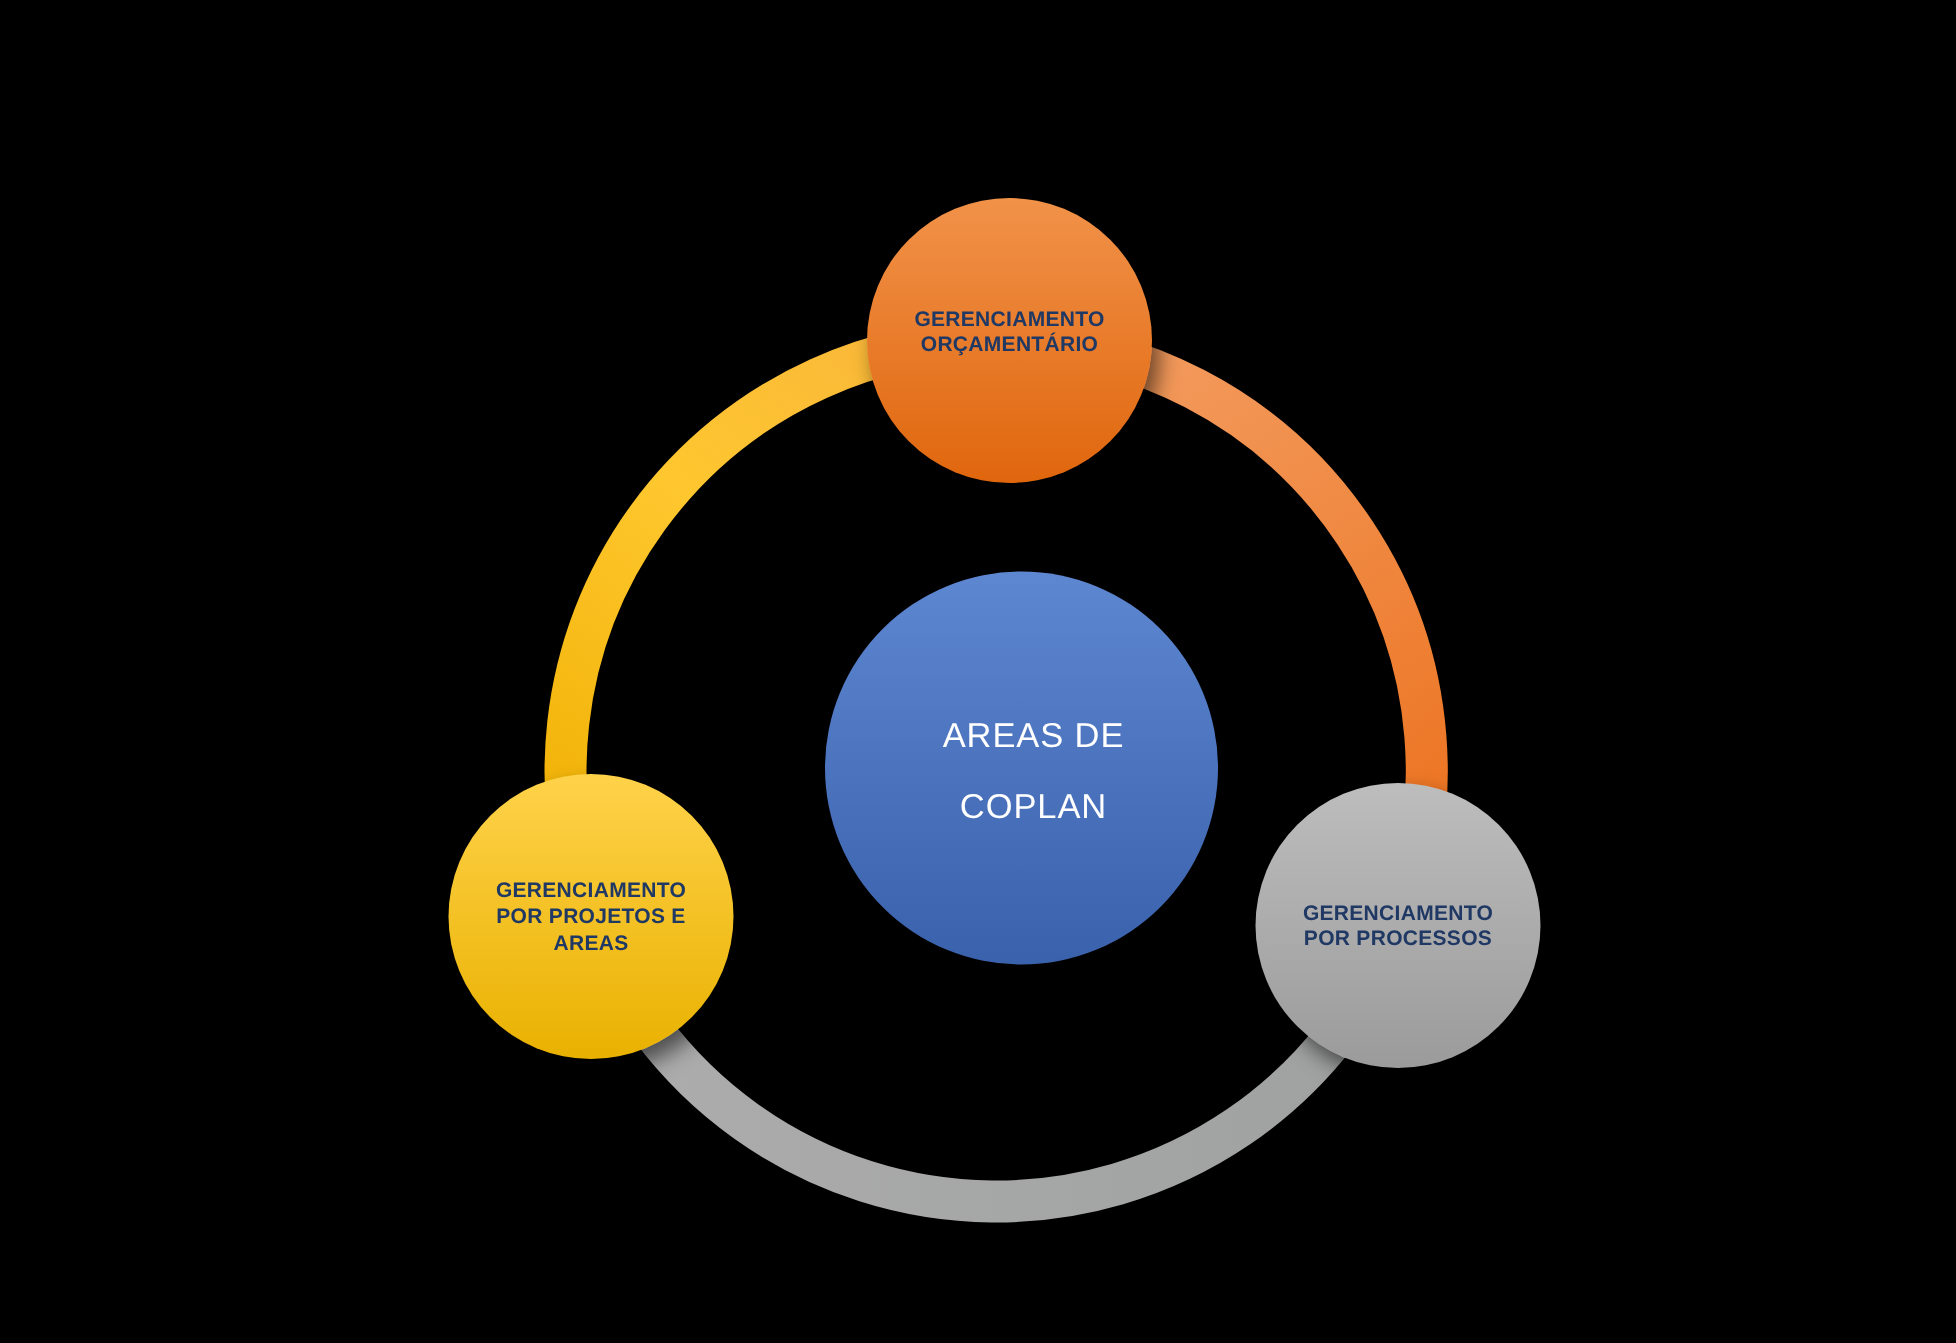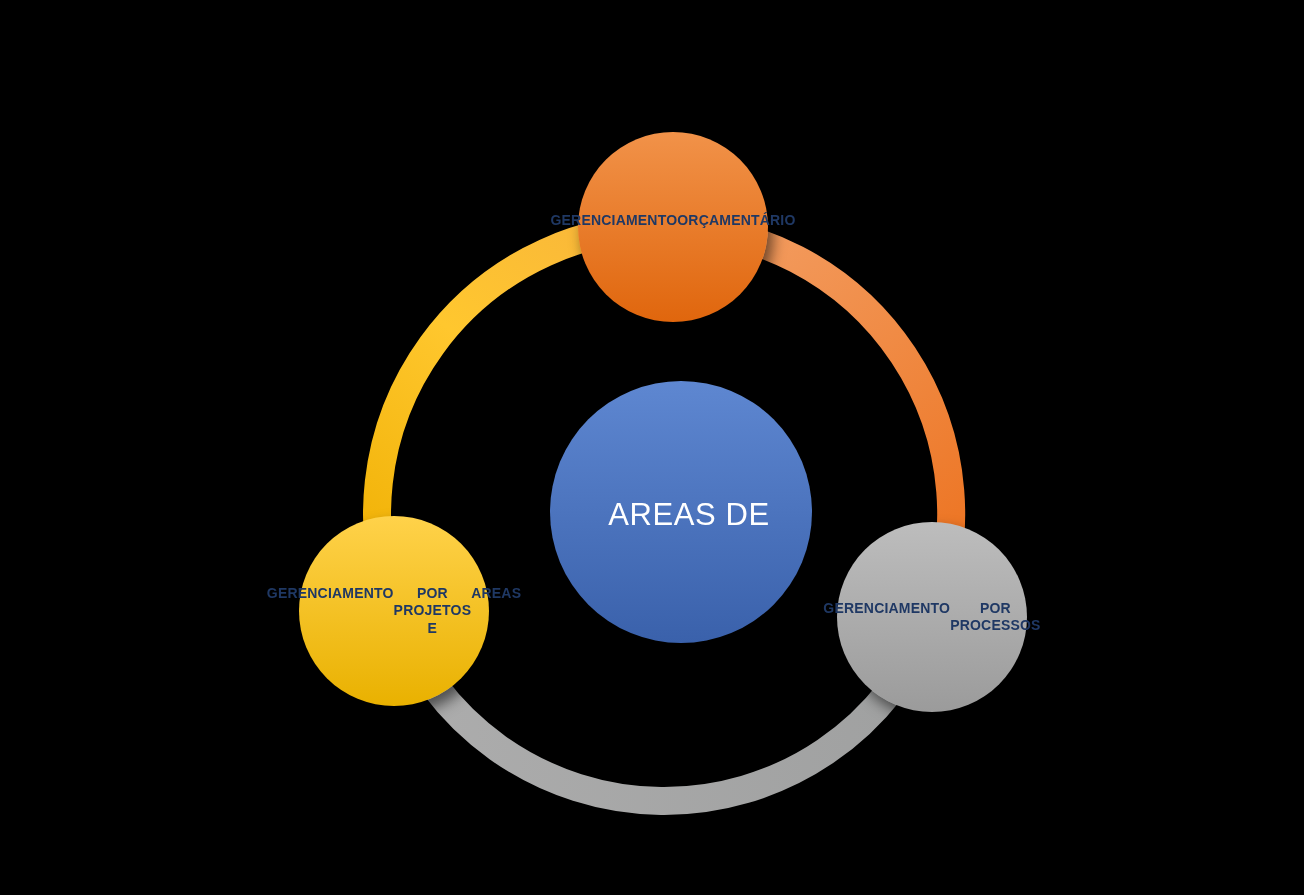--- a/index.html
+++ b/index.html
@@ -54,26 +54,26 @@
     width: 262px;
     height: 262px;
   }
   .node-label {
     color: #1F3864;
     font-weight: bold;
     font-size: 14px;
     line-height: 17.5px;
     letter-spacing: 0.2px;
     display: flex;
-    flex-direction: row;
+    flex-direction: column;
   }
   .node-top .node-label { transform: translateY(-6px); }
   .center-title {
     color: #FFFFFF;
-    font-size: 31px;
+    font-size: 23px;
     line-height: 47px;
     letter-spacing: 0.6px;
     display: flex;
     flex-direction: column;
     transform: translateY(2px);
     margin-left: 16px;
   }
 </style>
 </head>
 <body>
@@ -98,20 +98,21 @@
       </linearGradient>
     </defs>
     <path class="arc arc-yellow" d="M 394 611 A 287 287 0 0 1 673 227"></path>
     <path class="arc arc-orange" d="M 673 227 A 287 287 0 0 1 932 617"></path>
     <path class="arc arc-gray" d="M 932 617 A 287 287 0 0 1 394 611"></path>
   </svg>
 
   <div class="node node-center" style="--c1: #5E87D1; --c2: #3A61AB;">
     <div class="center-title">
       <span>AREAS DE</span>
+      <span>COPLAN</span>
     </div>
   </div>
 
   <div class="node node-small node-top" style="--c1: #F19249; --c2: #E0660D;">
     <div class="node-label">
       <span>GERENCIAMENTO</span>
       <span>ORÇAMENTÁRIO</span>
     </div>
   </div>
 

